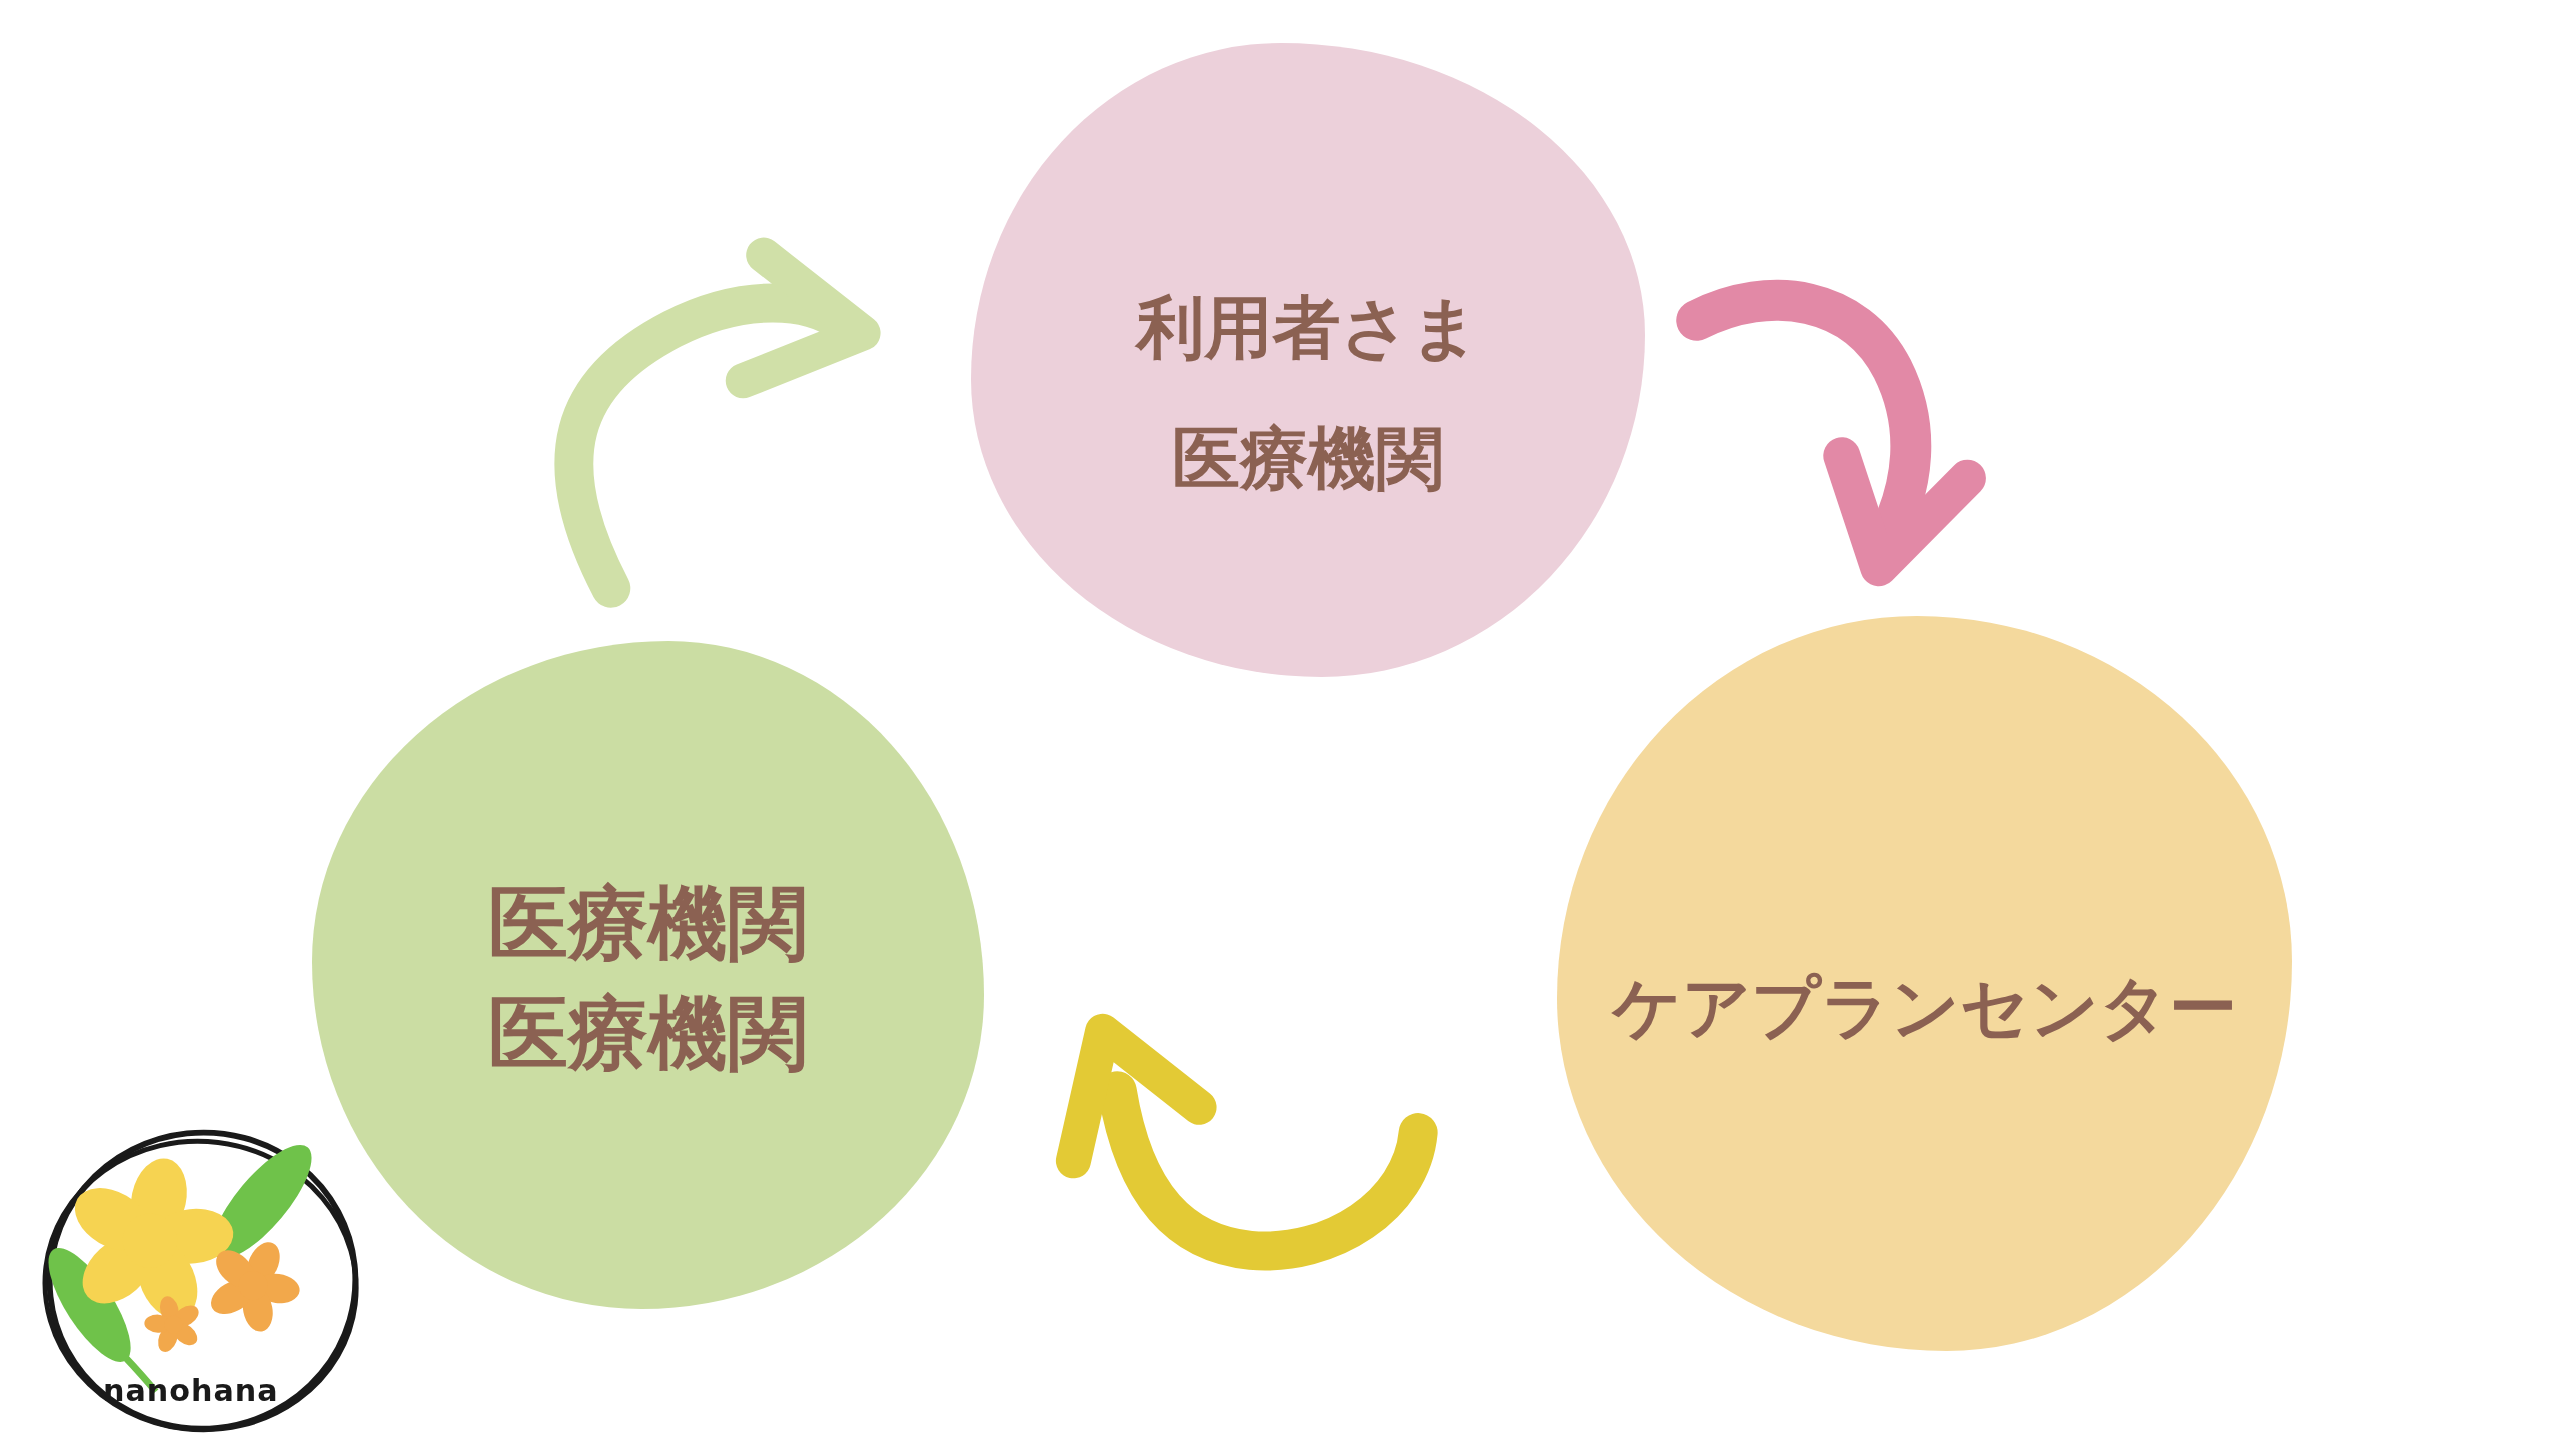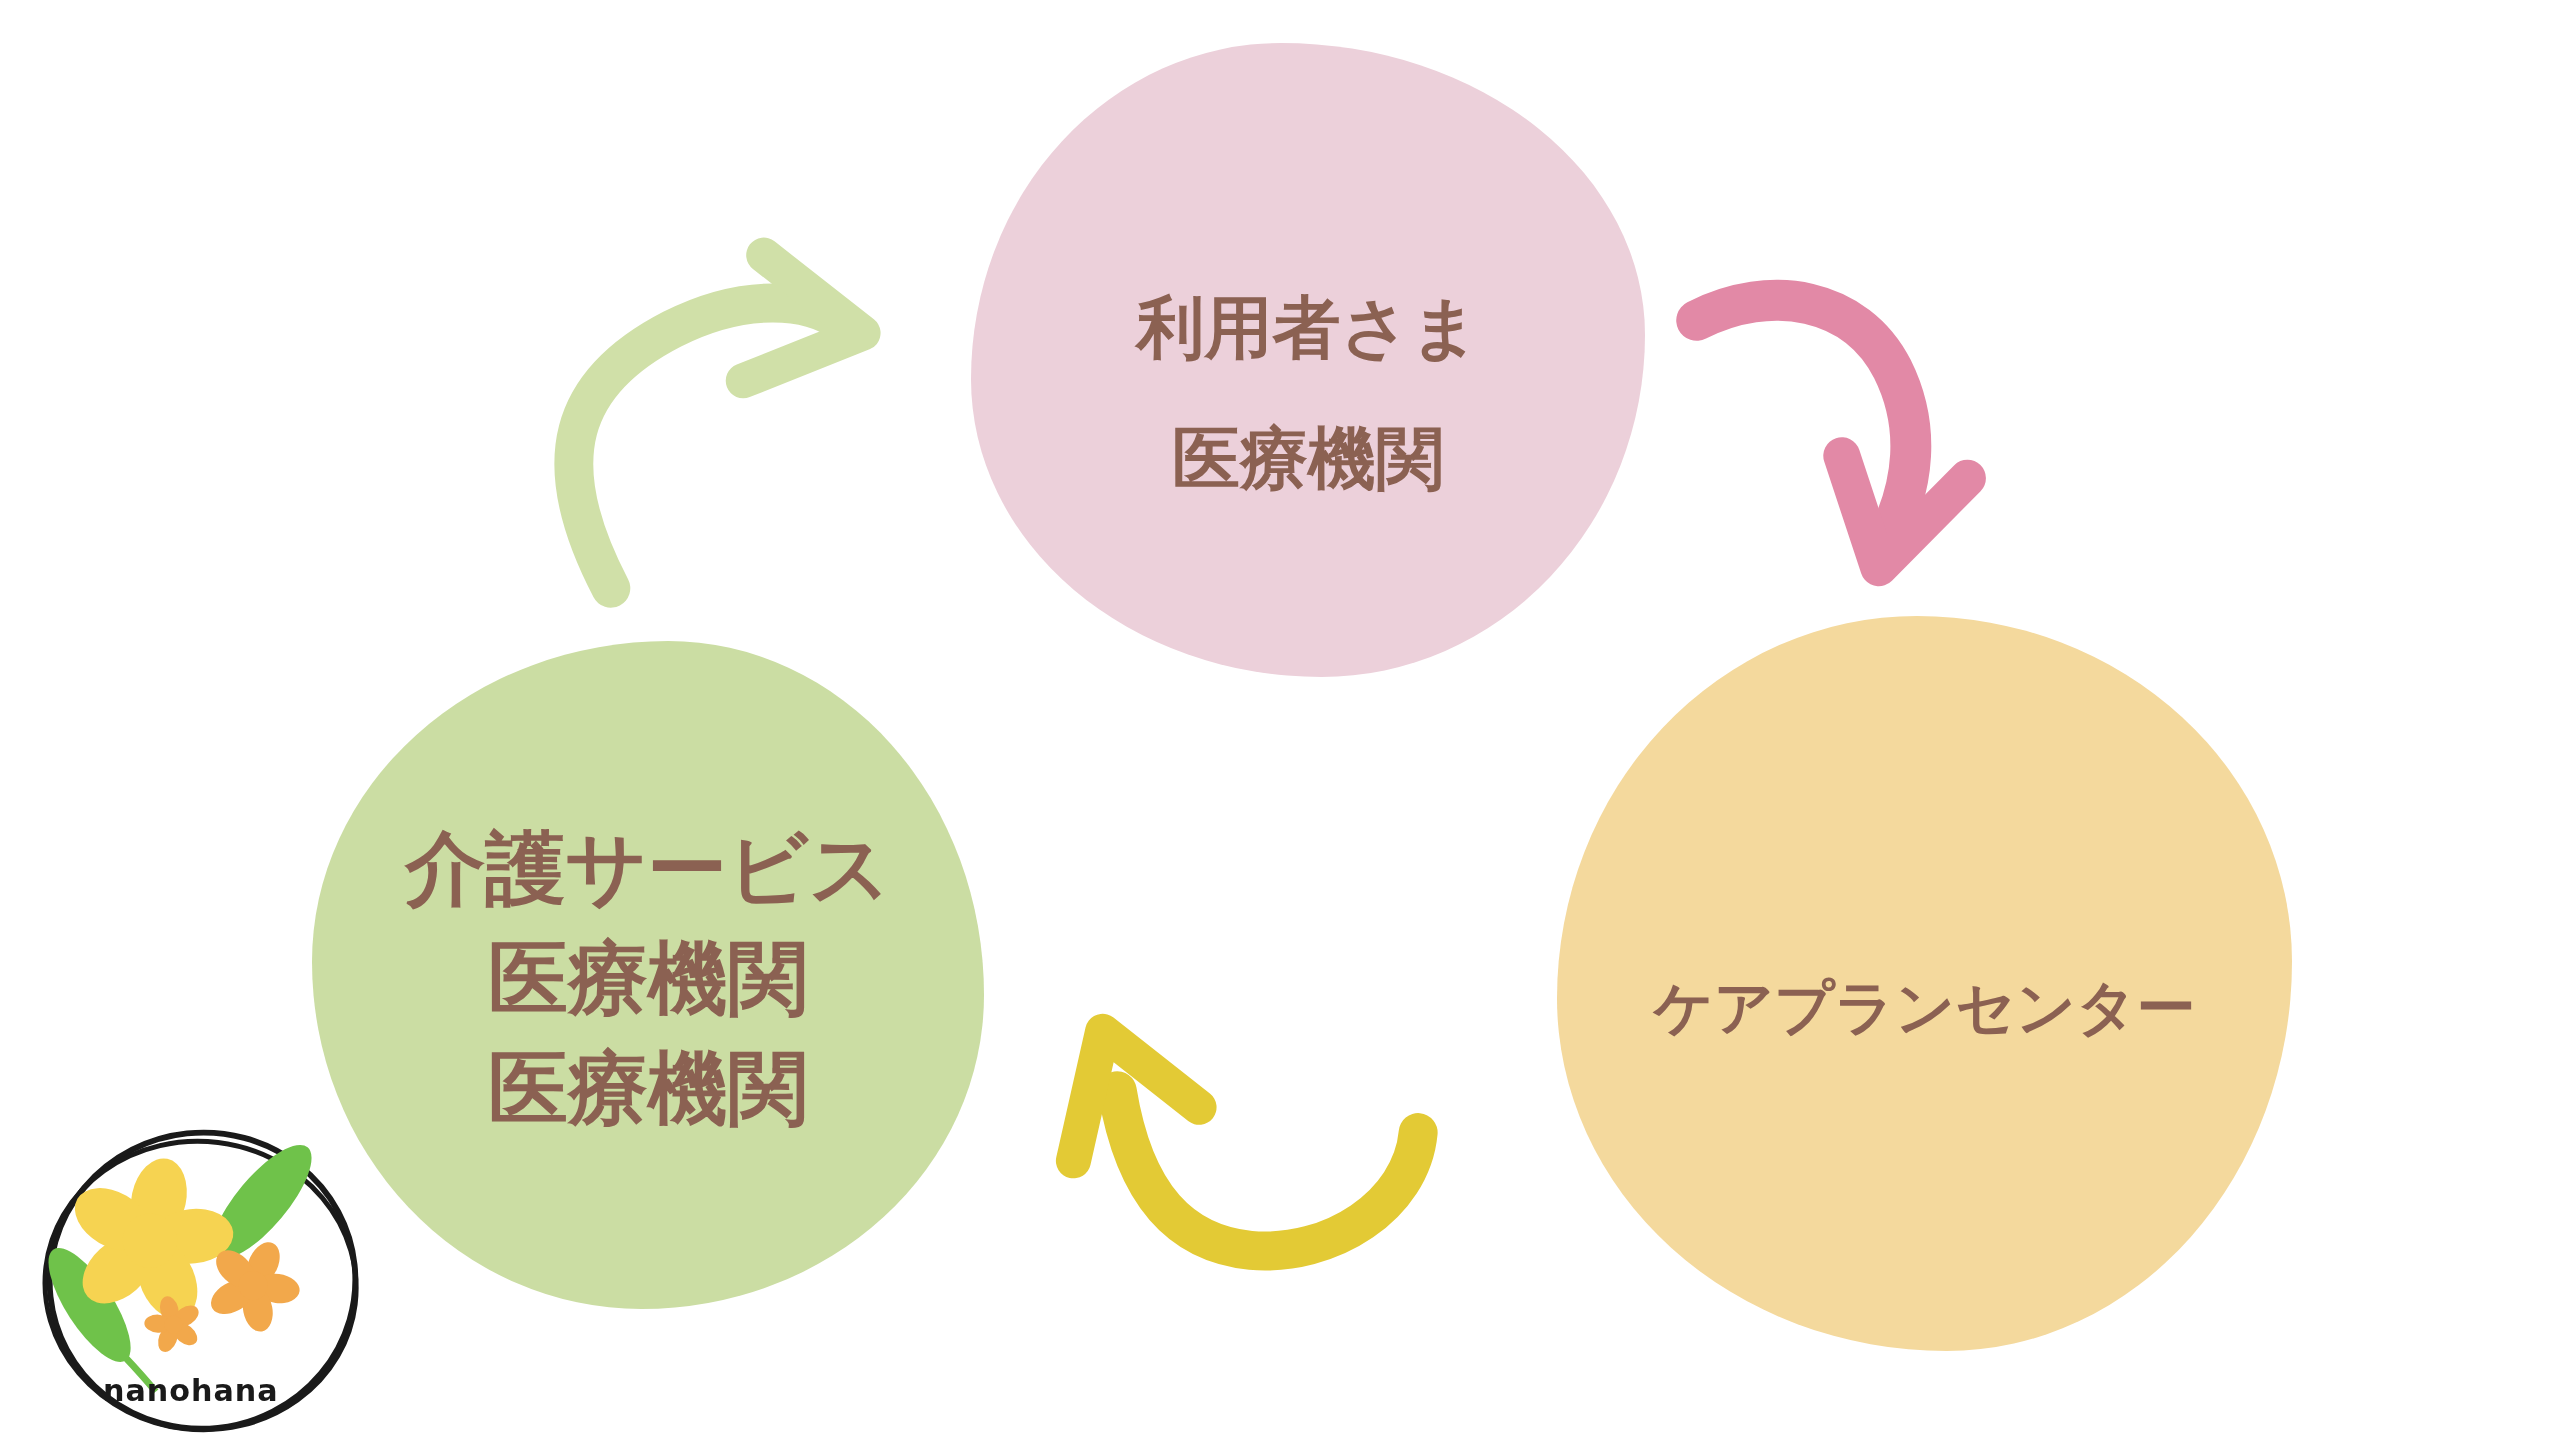--- a/index.html
+++ b/index.html
@@ -35,21 +35,21 @@
     left: 312px; top: 641px; width: 672px; height: 668px;
     background: var(--blob-green, #cbdda3);
     border-radius: 53% 47% 51% 49% / 48% 53% 47% 52%;
   }
   .blob.services .blob-text { font-size: 80px; line-height: 110px; transform: translateY(3.9px); }
   .blob.careplan {
     left: 1557px; top: 616px; width: 735px; height: 735px;
     background: var(--blob-orange, #f4d99d);
     border-radius: 49% 51% 47% 53% / 52% 47% 53% 48%;
   }
-  .blob.careplan .blob-text { font-size: 59px; line-height: 110px; transform: translateY(24px); }
+  .blob.careplan .blob-text { font-size: 68px; line-height: 110px; transform: translateY(24px); }
   .center-label {
     position: absolute;
     left: 1021px; top: 758px; width: 531px;
     text-align: center;
     font-size: 159px;
     font-weight: bold;
     line-height: 1;
     letter-spacing: 0.06em;
     color: var(--center-magenta, #d42e86);
     white-space: nowrap;
@@ -78,21 +78,20 @@
 
   <div class="blob users">
     <div class="blob-text">
       <span>利用者さま</span>
       <span>医療機関</span>
     </div>
   </div>
 
   <div class="blob services">
     <div class="blob-text">
-      <span>介護サービス</span>
       <span>医療機関</span>
       <span>医療機関</span>
     </div>
   </div>
 
   <div class="blob careplan">
     <div class="blob-text">
       <span>ケアプランセンター</span>
     </div>
   </div>

